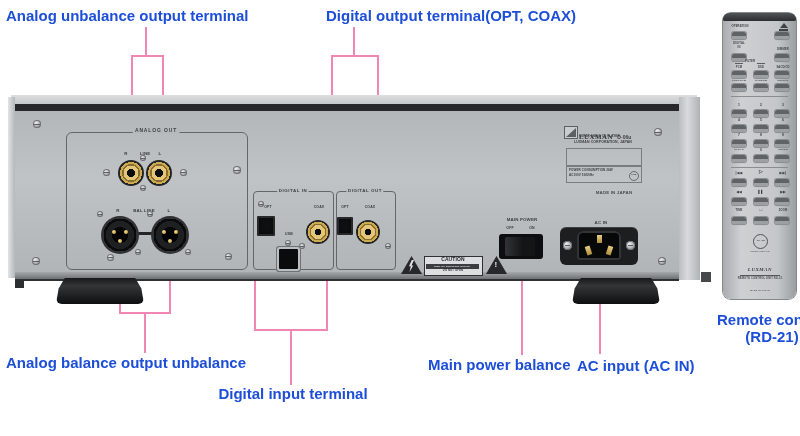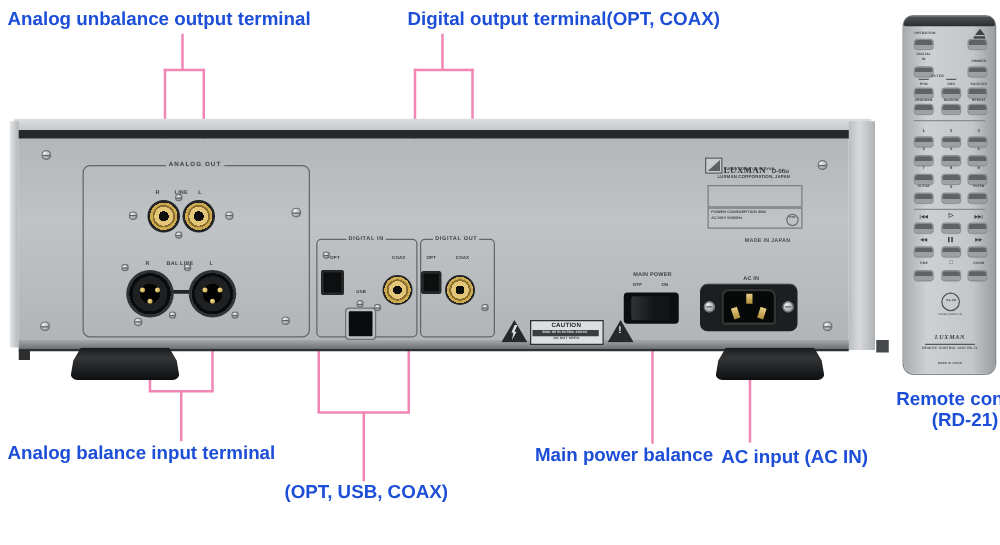--- a/index.html
+++ b/index.html
@@ -44,23 +44,23 @@
   .rlin{position:absolute;background:#8a8d90;height:1px}
   .foot{position:absolute;border-radius:0 0 6px 6px;
        background:linear-gradient(180deg,#17181a,#333537 30%,#0e0f11);
        clip-path:polygon(10% 0,90% 0,97% 40%,100% 100%,0 100%,3% 40%)}
 </style>
 </head>
 <body>
 
 <div class="lbl" style="left:6px;top:7px">Analog unbalance output terminal</div>
 <div class="lbl" style="left:326px;top:7px">Digital output terminal(OPT, COAX)</div>
-<div class="lbl" style="left:6px;top:354px">Analog balance input terminal</div>
+<div class="lbl" style="left:6px;top:354px">Analog balance output unbalance</div>
 <div class="a" style="left:203px;top:385px;width:180px;text-align:center">
-  <div class="lbl" style="position:static">(OPT, USB, COAX)</div>
+  <div class="lbl" style="position:static">Digital input terminal</div>
 </div>
 <div class="lbl" style="left:428px;top:356px">Main power balance</div>
 <div class="lbl" style="left:577px;top:357px">AC input (AC IN)</div>
 <div class="a" style="left:712px;top:311px;width:120px;text-align:center">
   <div class="lbl" style="position:static">Remote control</div>
   <div class="lbl" style="position:static">(RD-21)</div>
 </div>
 
 <div class="pk" style="left:145px;top:27px;width:2px;height:29px"></div>
 <div class="pk" style="left:131px;top:55px;width:33px;height:2px"></div>

